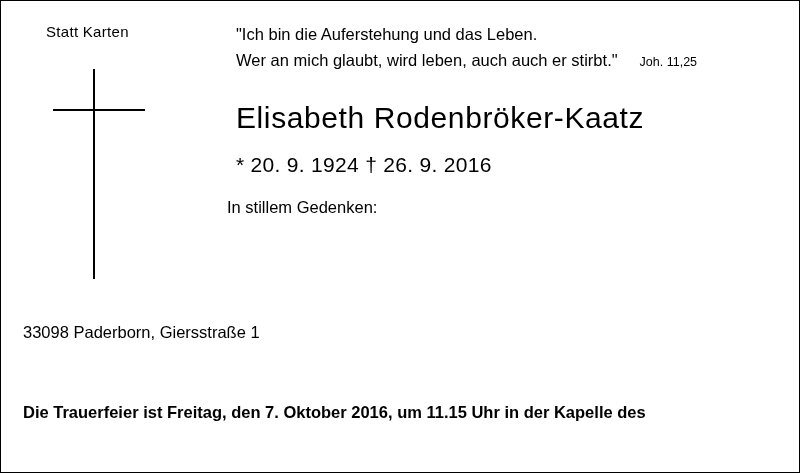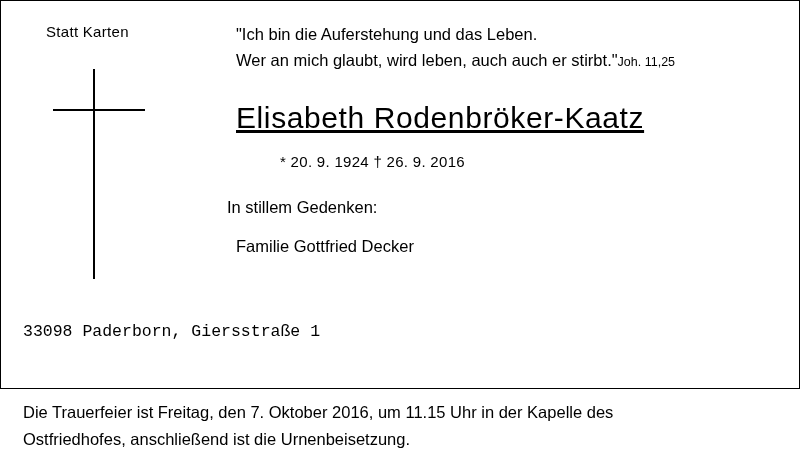--- a/index.html
+++ b/index.html
@@ -11,21 +11,21 @@
     width: 800px;
     height: 473px;
     font-family: "Liberation Sans", sans-serif;
     color: #000000;
     overflow: hidden;
   }
 
   .obituary {
     position: relative;
     width: 800px;
-    height: 389px;
+    height: 473px;
     box-sizing: border-box;
     background: #ffffff;
     border: 1px solid #000000;
   }
 
   
   .statt-karten {
     position: absolute;
     left: 45px;
     top: 22px;
@@ -63,42 +63,41 @@
     top: 20px;
     width: 540px;
   }
   .quote-line {
     font-size: 16.5px;
     line-height: 26px;
     white-space: nowrap;
   }
   .quote-ref {
     display: inline-block;
+    margin-left: 22px;
     font-size: 12.5px;
     vertical-align: baseline;
   }
 
   .name {
     position: absolute;
     left: 235px;
     top: 100px;
     font-size: 30px;
     letter-spacing: 0.6px;
     white-space: nowrap;
-    text-decoration: underline;
   }
 
   .dates {
     position: absolute;
     left: 235px;
     top: 152px;
-    font-size: 15px;
+    font-size: 21px;
     letter-spacing: 0.3px;
     white-space: nowrap;
-    margin-left: 44px;
   }
 
   .gedenken {
     position: absolute;
     left: 226px;
     top: 197px;
     font-size: 16.5px;
   }
 
   .families {
@@ -111,34 +110,34 @@
     line-height: 26px;
     white-space: nowrap;
   }
 
   
   .addresses {
     position: absolute;
     left: 22px;
     top: 318px;
     width: 760px;
-    font-family: Liberation Mono, monospace;
   }
   .address-line {
     font-size: 16.5px;
     line-height: 26px;
     white-space: nowrap;
   }
 
   
   .service {
     position: absolute;
     left: 22px;
     top: 398px;
     width: 762px;
+    font-weight: bold;
   }
   .service-line {
     font-size: 16.5px;
     line-height: 27px;
   }
 </style>
 </head>
 <body>
 
 <div class="obituary">
@@ -157,25 +156,23 @@
     </div>
   </div>
 
   <div class="name">Elisabeth Rodenbröker-Kaatz</div>
 
   <div class="dates">* 20. 9. 1924    † 26. 9. 2016</div>
 
   <div class="gedenken">In stillem Gedenken:</div>
 
   <div class="families">
-    <div class="family-line">Familie Gottfried Decker</div>
   </div>
 
   <div class="addresses">
     <div class="address-line">33098 Paderborn, Giersstraße 1</div>
   </div>
 
   <div class="service">
     <div class="service-line">Die Trauerfeier ist Freitag, den 7. Oktober 2016, um 11.15 Uhr in der Kapelle des</div>
-    <div class="service-line">Ostfriedhofes, anschließend ist die Urnenbeisetzung.</div>
   </div>
 
 </div>
 
 </body></html>

